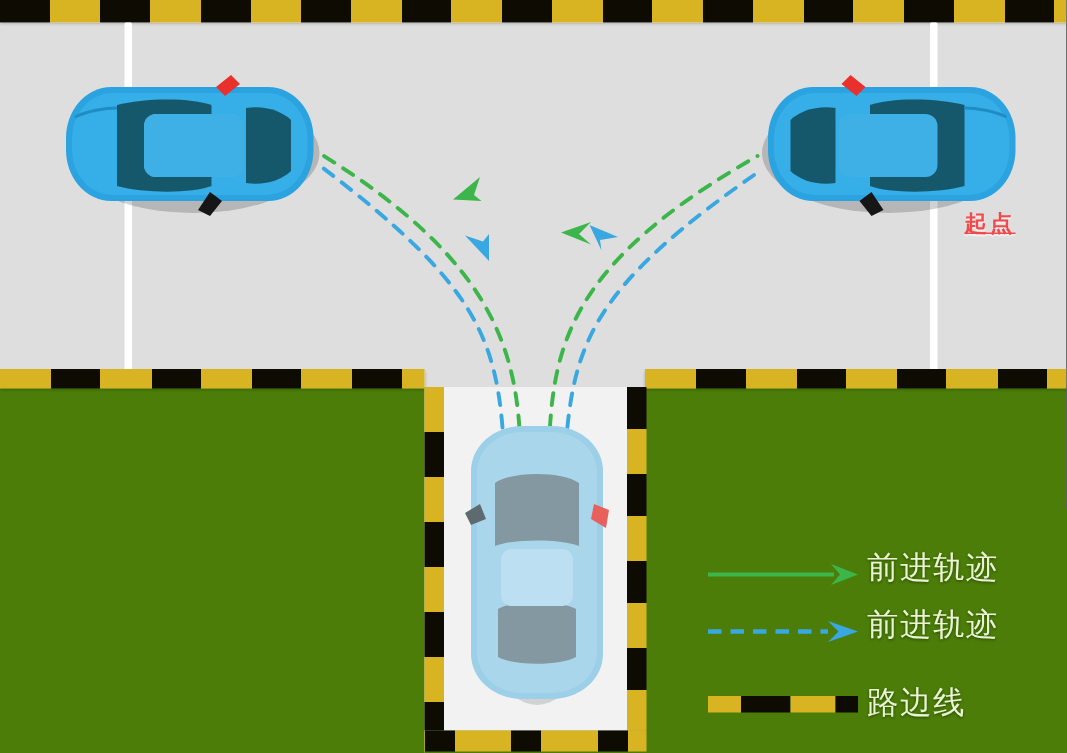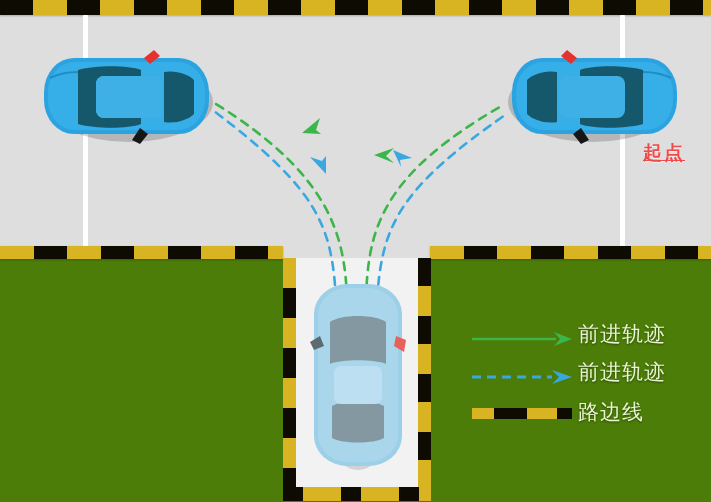--- a/index.html
+++ b/index.html
@@ -33,31 +33,31 @@
   }
   .curb-v.alt{
     background:repeating-linear-gradient(to bottom,
       #0d0b02 0px,#0d0b02 28px,
       #d8b422 28px,#d8b422 58px);
   }
   
   #bay-floor{background:#f2f2f2;}
   
   #legend{left:470px;top:320px;width:215px;height:110px;}
-  .legend-row{position:absolute;left:0;width:215px;height:30px;}
+  .legend-row{position:absolute;left:0;width:215px;height:30px;margin-top:44px;}
   .legend-label{
     position:absolute;left:108px;top:-4px;
     font-size:21px;color:#e9f5d0;letter-spacing:1px;
     text-shadow:0 1px 2px rgba(0,0,0,.45);
     white-space:nowrap;
   }
   .legend-swatch{position:absolute;left:2px;top:8px;width:100px;height:14px;}
   
   #start-label{
-    left:643px;top:140px;font-size:19px;font-weight:bold;
+    left:643px;top:140px;font-size:15px;font-weight:bold;
     color:#ef4b4b;letter-spacing:2px;
     text-shadow:0 1px 1px rgba(255,255,255,.6);
     text-decoration:underline;
   }
   
   .car{position:absolute;}
   .car svg{display:block;}
 </style>
 </head>
 <body>
@@ -170,21 +170,21 @@
     </div>
 
     <div class="legend-row" style="top:42px;">
       <svg class="legend-swatch" viewBox="0 0 100 14">
         <line x1="0" y1="7" x2="80" y2="7" stroke="#3aa8e0" stroke-width="3" stroke-dasharray="9,6"></line>
         <path d="M80,0 L100,7 L80,14 L87,7 Z" fill="#3aa8e0"></path>
       </svg>
       <span class="legend-label">前进轨迹</span>
     </div>
 
-    <div class="legend-row" style="top:76px;">
+    <div class="legend-row" style="top:88px;">
       <svg class="legend-swatch" viewBox="0 0 100 14" style="top:10px;">
         <rect x="0" y="2" width="22" height="11" fill="#d8b422"></rect>
         <rect x="22" y="2" width="33" height="11" fill="#0d0b02"></rect>
         <rect x="55" y="2" width="30" height="11" fill="#d8b422"></rect>
         <rect x="85" y="2" width="15" height="11" fill="#0d0b02"></rect>
       </svg>
       <span class="legend-label" style="top:2px;">路边线</span>
     </div>
   </div>
 

